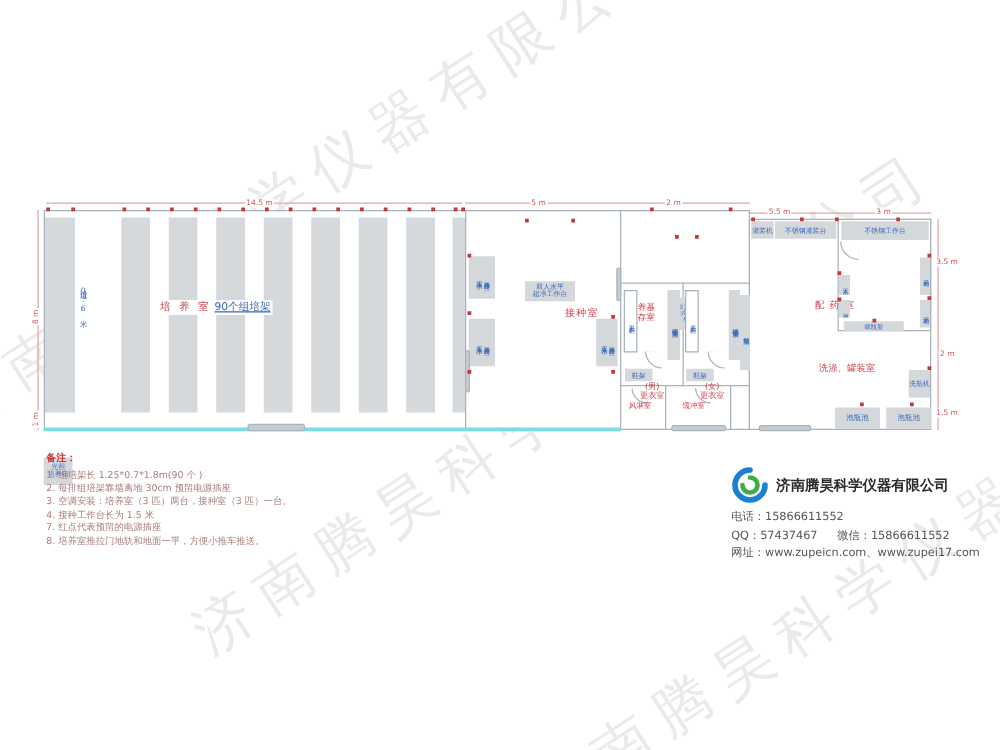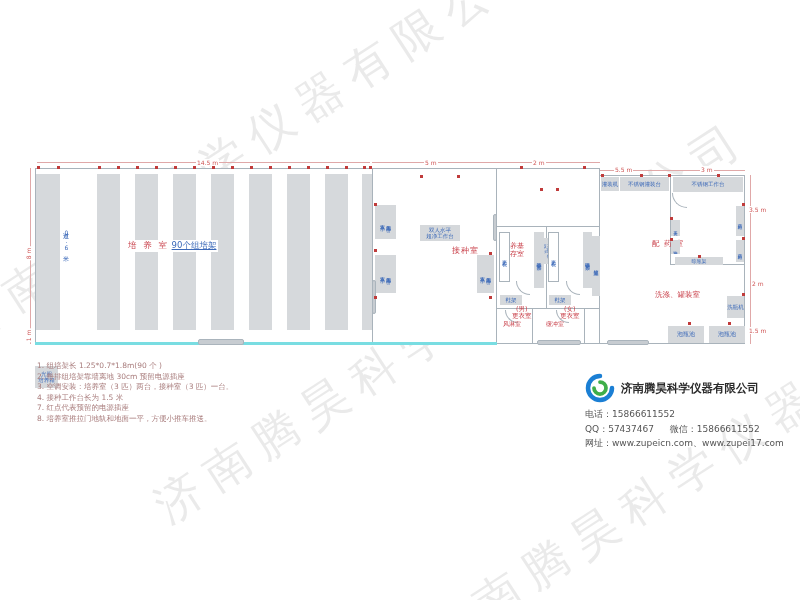--- a/index.html
+++ b/index.html
@@ -242,20 +242,21 @@
       <div class="dot" style="left: 742px; top: 237px;"></div>
       <div class="dot" style="left: 698px; top: 255px;"></div>
       <div class="dot" style="left: 670px; top: 217px;"></div>
       <div class="dot" style="left: 670px; top: 238px;"></div>
       <div class="dot" style="left: 742px; top: 293px;"></div>
       <div class="dot" style="left: 688px; top: 322px;"></div>
       <div class="dot" style="left: 728px; top: 322px;"></div>
     </div>
 
   <div class="abs" style="left:37px;top:361px;">
+    <div style="color:#cc3333;font-size:8px;font-weight:bold;margin-bottom:3px;">备注：</div>
     <div id="notes-list">
         <div class="note">1.  组培架长 1.25*0.7*1.8m(90 个 )</div>
         <div class="note">2.  每排组培架靠墙离地 30cm 预留电源插座</div>
         <div class="note">3.  空调安装：培养室（3 匹）两台，接种室（3 匹）一台。</div>
         <div class="note">4.  接种工作台长为 1.5 米</div>
         <div class="note">7.  红点代表预留的电源插座</div>
         <div class="note">8.  培养室推拉门地轨和地面一平，方便小推车推送。</div>
       </div>
   </div>
 

